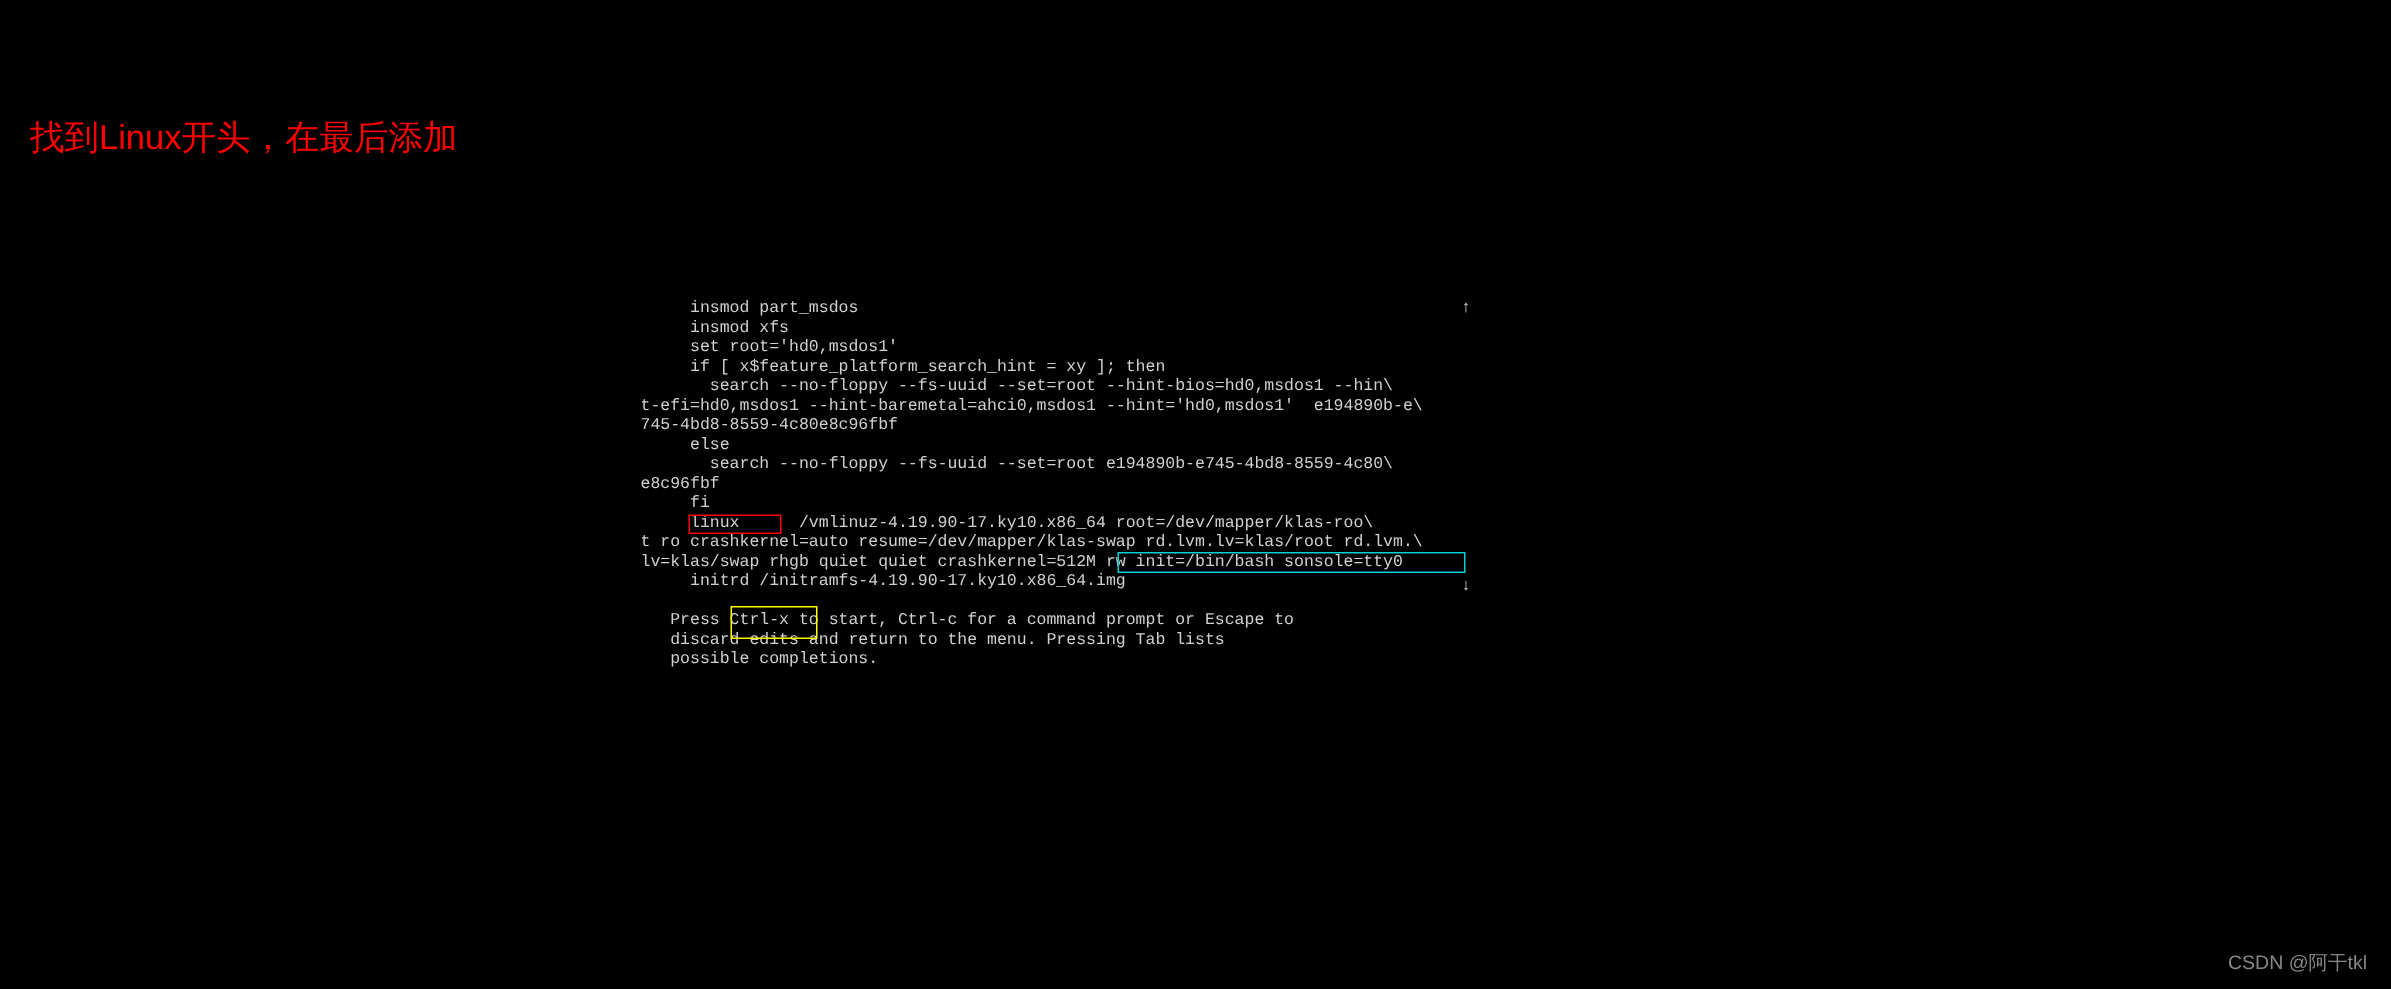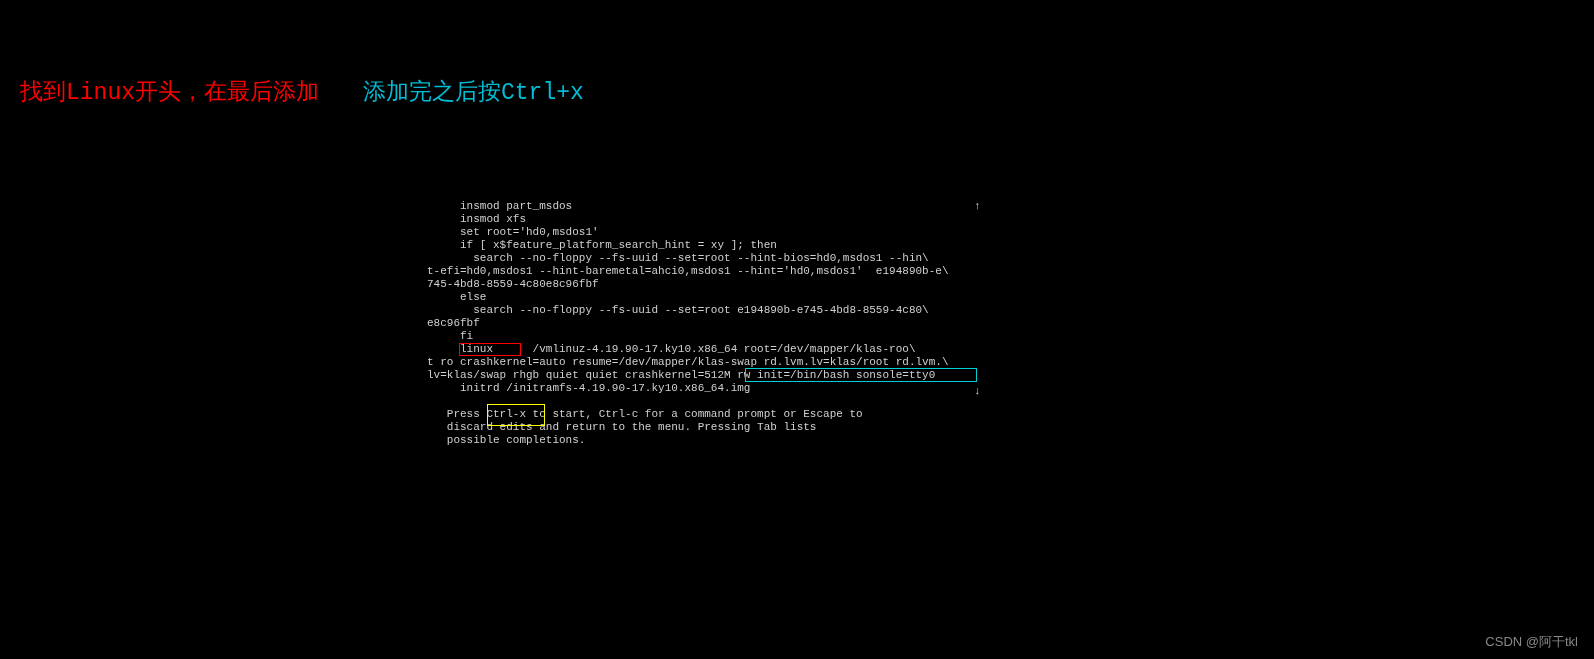--- a/index.html
+++ b/index.html
@@ -1,19 +1,18 @@
 <!DOCTYPE html>
 <html><head>
   <meta charset="utf-8">
   <style>
     * {
       margin: 0;
       padding: 0;
       box-sizing: border-box;
-      font-family: Liberation Mono, monospace;
     }
     body {
       background: #000;
       width: 1594px;
       height: 659px;
       font-family: "Microsoft YaHei", sans-serif;
       position: relative;
       overflow: hidden;
     }
     .annotation-bar {
@@ -94,21 +93,20 @@
       color: #888;
       font-size: 13px;
       font-family: "Microsoft YaHei", sans-serif;
     }
   </style>
 </head>
 <body>
 
 <div class="annotation-bar">
   <span class="anno-red">找到Linux开头，在最后添加</span>
-  <span class="anno-cyan2">添加完之后按Ctrl+x</span>
 </div>
 
 <div class="terminal">     insmod part_msdos
      insmod xfs
      set root='hd0,msdos1'
      if [ x$feature_platform_search_hint = xy ]; then
        search --no-floppy --fs-uuid --set=root --hint-bios=hd0,msdos1 --hin\
 t-efi=hd0,msdos1 --hint-baremetal=ahci0,msdos1 --hint='hd0,msdos1'  e194890b-e\
 745-4bd8-8559-4c80e8c96fbf
      else

